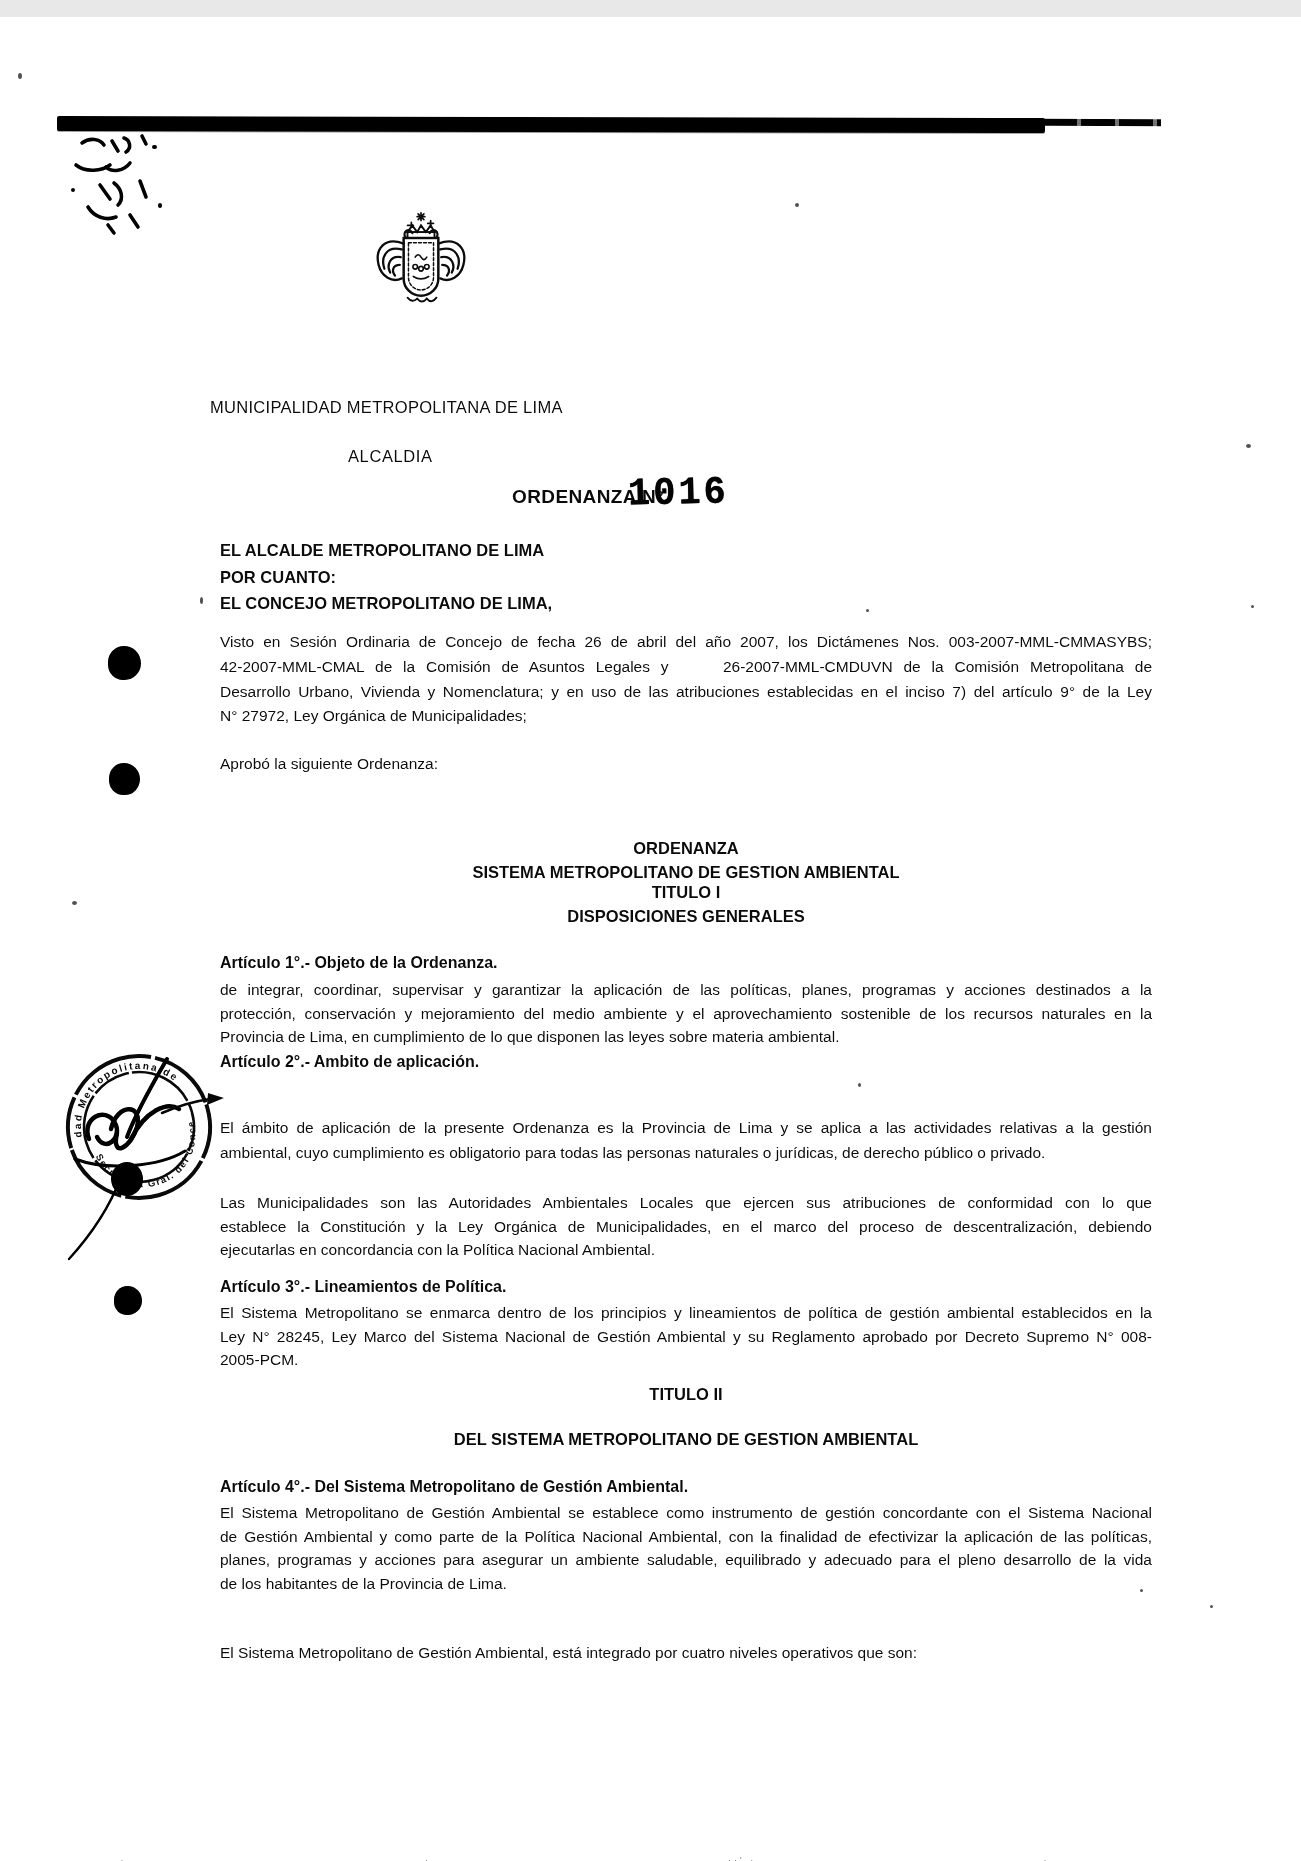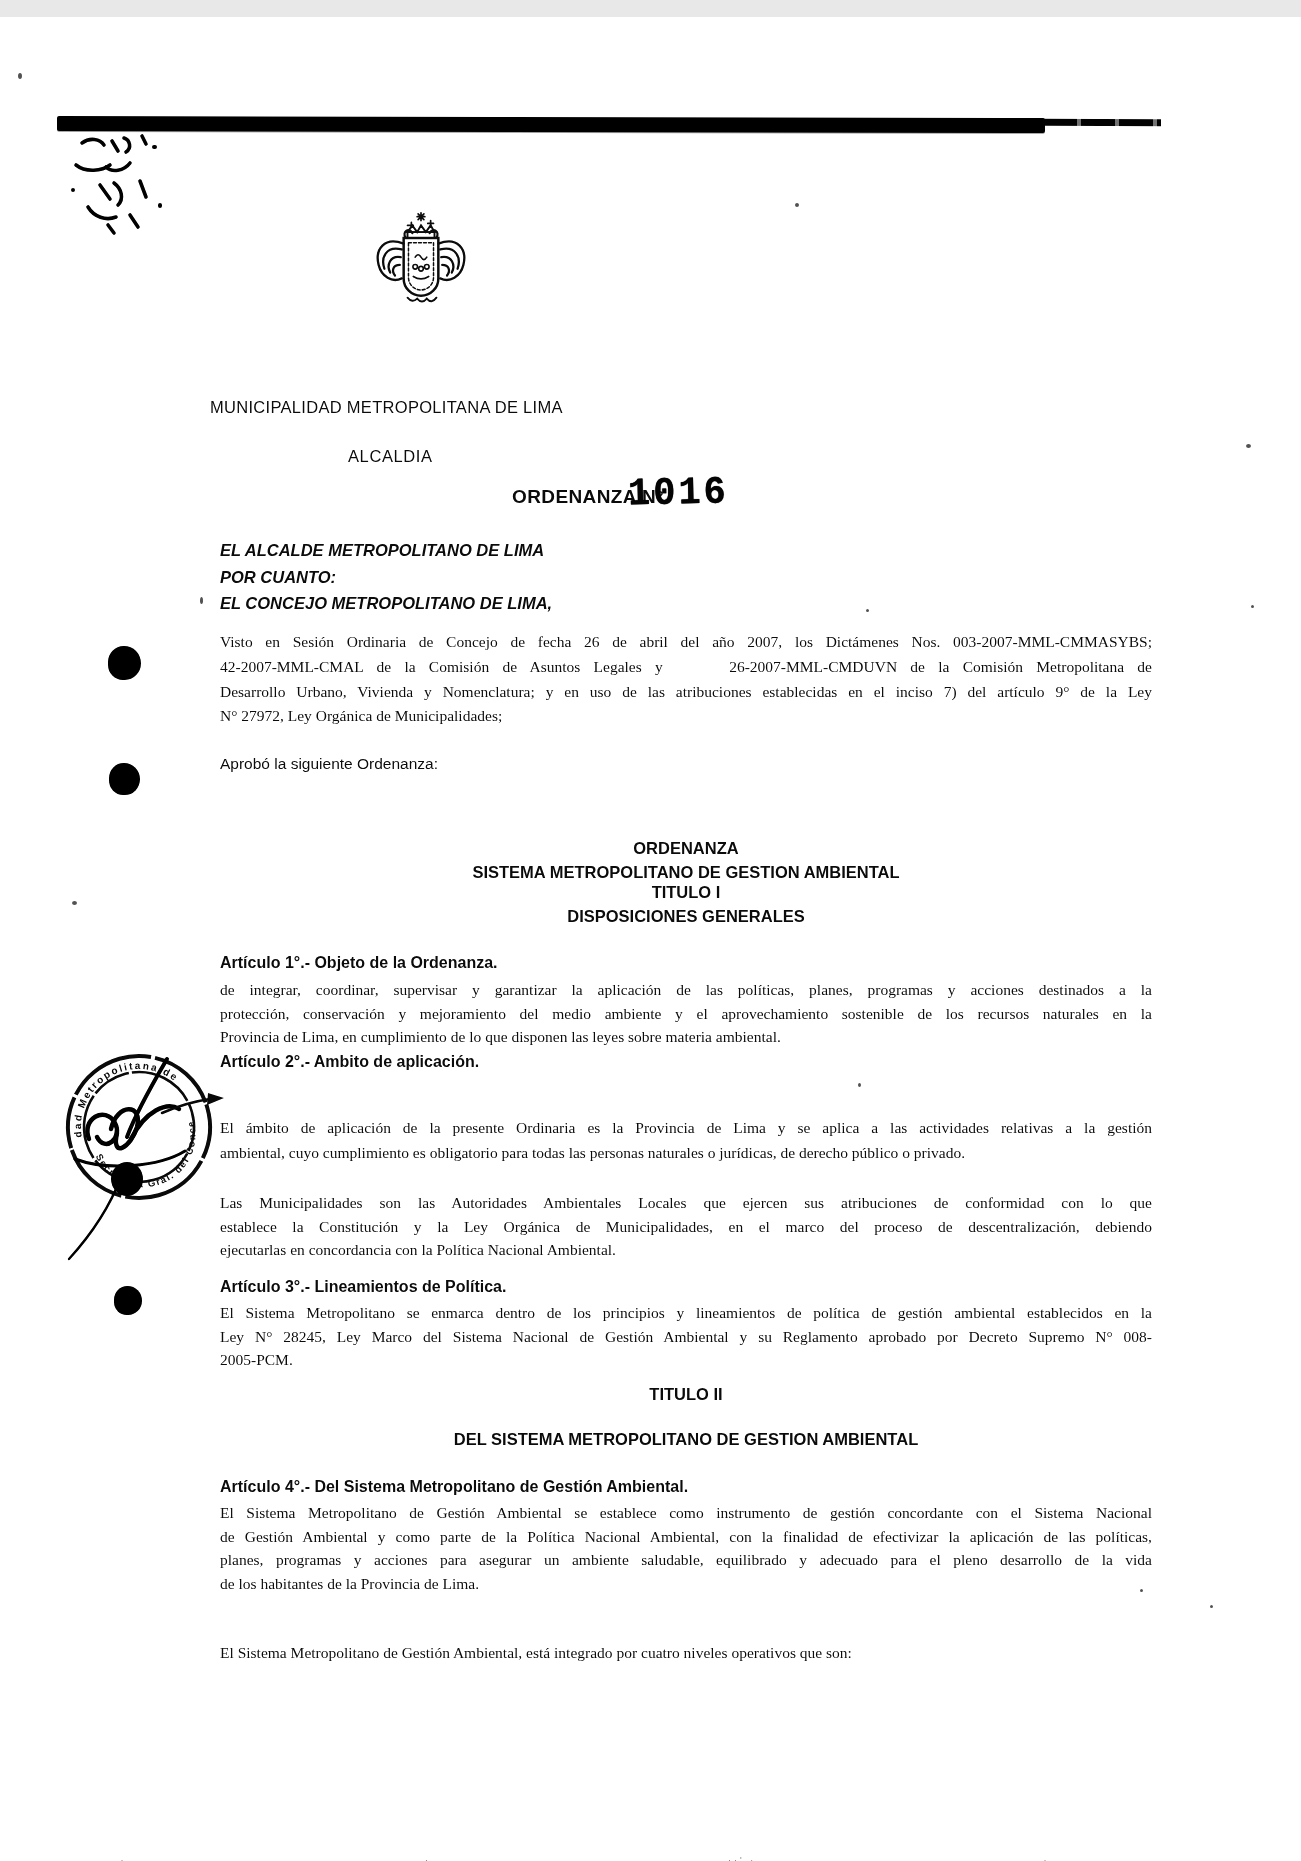--- a/index.html
+++ b/index.html
@@ -19,23 +19,23 @@
   .top-bar-tail{left:1043px;top:102px;width:118px;height:7px;background:repeating-linear-gradient(90deg,#0b0b0b 0 34px,rgba(0,0,0,.55) 34px 38px);transform:rotate(.2deg);}
   
   .org-name{left:210px;top:381px;font-size:16.5px;letter-spacing:.3px;}
   .org-division{left:348px;top:430px;font-size:16.5px;letter-spacing:.6px;}
   .ord-label{left:512px;top:469px;font-size:19px;font-weight:bold;letter-spacing:.4px;}
   .ord-number{
     left:628px;top:455px;font-size:37px;font-weight:bold;
     font-family:"Liberation Mono", monospace;letter-spacing:3px;
     transform:rotate(-1.2deg) scaleY(1.05);color:#0d0d0d;text-shadow:0 0 1px #000;
   }
-  .salutation{left:220px;top:520px;font-size:16.5px;font-weight:bold;line-height:26.5px;font-style:italic;}
-  
-  .col{left:220px;width:932px;font-size:15.5px;font-family:Liberation Serif, serif;}
+  .salutation{left:220px;top:520px;font-size:16.5px;font-weight:bold;line-height:26.5px;}
+  
+  .col{left:220px;width:932px;font-size:15.5px;}
   .para .tl{text-align:justify;text-align-last:justify;}
   .para .tl:last-child{text-align-last:left;}
   .visto{top:613px;line-height:24.8px;}
   .aprobo{left:220px;top:738px;font-size:15.5px;}
   .center-head{left:220px;width:932px;text-align:center;font-weight:bold;font-size:16.5px;}
   .h-ordenanza{top:819px;line-height:24px;}
   .h-titulo1{top:864px;line-height:23.5px;}
   .h-titulo2a{top:1368px;}
   .h-titulo2b{top:1413px;}
   .art-head{left:220px;font-size:16px;font-weight:bold;}
@@ -158,21 +158,21 @@
 
   <div class="abs art-head a1h">Artículo 1°.-  Objeto de la Ordenanza.</div>
   <div class="abs col para a1b">
       <div class="tl">de integrar, coordinar, supervisar y garantizar la aplicación de las políticas, planes, programas y acciones  destinados a la</div>
       <div class="tl">protección, conservación y mejoramiento del medio ambiente y el aprovechamiento sostenible de los recursos naturales en la</div>
       <div class="tl">Provincia de Lima, en cumplimiento de lo que disponen las leyes sobre materia ambiental.</div>
     </div>
 
   <div class="abs art-head a2h">Artículo 2°.- Ambito de aplicación.</div>
   <div class="abs col para a2b1">
-      <div class="tl">El ámbito de aplicación de la presente Ordinaria es la Provincia de Lima y se aplica a las actividades relativas a la gestión</div>
+      <div class="tl">El ámbito de aplicación de la presente Ordenanza es la Provincia de Lima y se aplica a las actividades relativas a la gestión</div>
       <div class="tl">ambiental, cuyo cumplimiento es obligatorio para todas las personas naturales o jurídicas, de derecho público o privado.</div>
     </div>
   <div class="abs col para a2b2">
       <div class="tl">Las Municipalidades son las Autoridades Ambientales Locales que ejercen  sus  atribuciones  de  conformidad  con  lo  que</div>
       <div class="tl">establece  la  Constitución  y la Ley Orgánica de Municipalidades, en el marco del proceso de descentralización, debiendo</div>
       <div class="tl">ejecutarlas en concordancia con la Política Nacional  Ambiental.</div>
     </div>
 
   <div class="abs art-head a3h">Artículo 3°.- Lineamientos de Política.</div>
   <div class="abs col para a3b">

